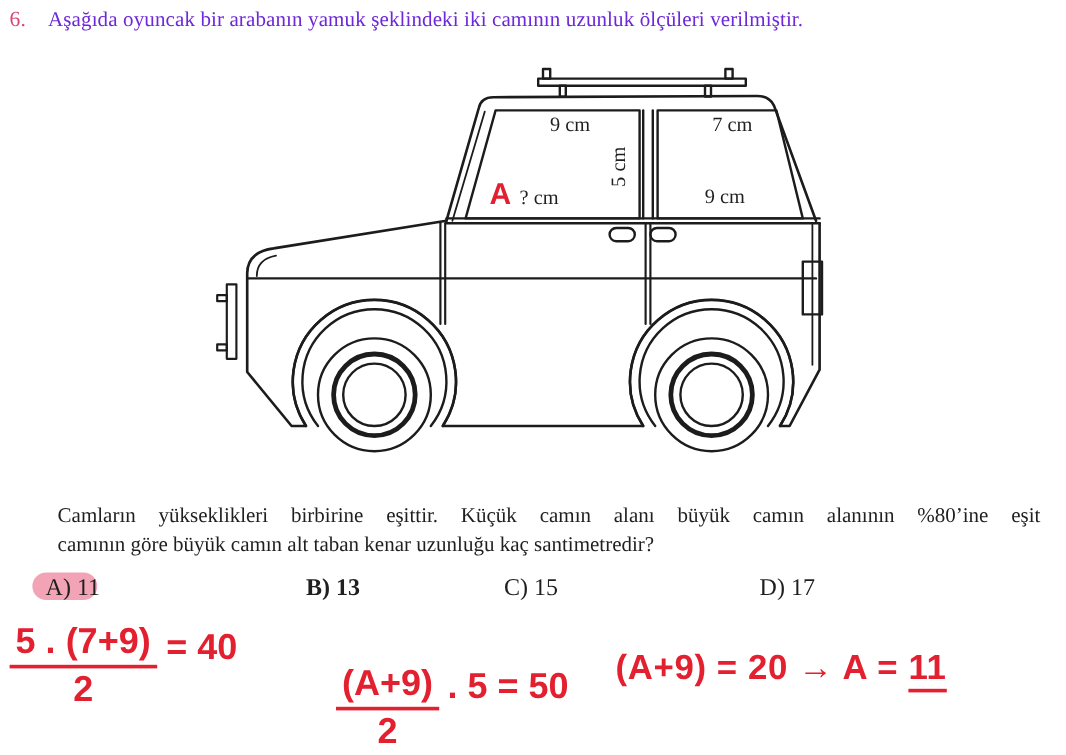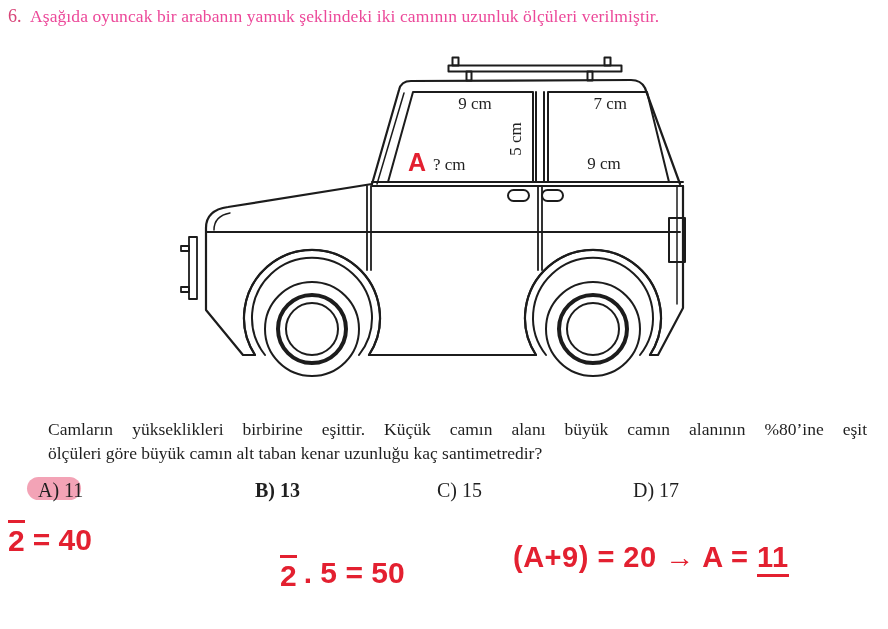--- a/index.html
+++ b/index.html
@@ -3,38 +3,38 @@
 <meta charset="utf-8">
 <style>
   html,body{margin:0;padding:0;background:#ffffff;}
   #page{
     position:relative; width:888px; height:629px; background:#ffffff;
     font-family:"Liberation Serif","DejaVu Serif",serif; color:#1f1f1f; overflow:hidden;
   }
   .abs{position:absolute;}
   
   .qnum{left:8px; top:6px; font-size:18px; color:#d84478;}
-  .intro{left:30px; top:6px; font-size:17.5px; color:#ec4899; letter-spacing:0.1px;}
+  .intro{left:40px; top:6px; font-size:17.5px; color:#6d28d9; letter-spacing:0.1px;}
   
   .dim{font-size:17px; color:#1f1f1f; white-space:nowrap;}
   .lbl-fw-top{left:452px; top:94px; width:46px; text-align:center;}
   .lbl-rw-top{left:581px; top:94px; width:46px; text-align:right;}
   .lbl-rw-bot{left:581px; top:154px; width:46px; text-align:center;}
   .lbl-h{left:494px; top:128px; width:46px; height:22px; text-align:center;
          transform:rotate(-90deg); transform-origin:center center;}
   .lbl-A{left:408px; top:148px; font-family:"Liberation Sans","DejaVu Sans",sans-serif;
          font-weight:700; font-size:25px; color:#e32030;}
   .lbl-q{left:433px; top:155px;}
   
   .qbody{left:48px; top:418px; width:819px; font-size:17.5px; line-height:23.5px;}
   .just{text-align:justify; text-align-last:justify;}
   
   .choice{top:479px; font-size:20px; white-space:nowrap;}
   .hl{left:27px; top:477px; width:54px; height:23px; background:#f3a3b6; border-radius:12px;}
-  .cA{left:38px;} .cB{left:255px;font-weight:bold;} .cC{left:437px;text-align:right;} .cD{left:633px;}
+  .cA{left:38px;} .cB{left:255px;font-weight:bold;} .cC{left:420px;text-align:right;} .cD{left:633px;}
   
   .red{color:#e32030; font-family:"Liberation Sans","DejaVu Sans",sans-serif; font-weight:700;}
   .sol{display:flex; align-items:flex-start; white-space:nowrap;}
   .sol1{left:8px; top:518px; font-size:30px;}
   .sol2{left:280px; top:553px; font-size:30px;}
   .sol3{left:513px; top:541px; font-size:29px; letter-spacing:0.5px;text-align:right;}
   .frac{display:inline-flex; flex-direction:column; align-items:center;}
   .frac .bar{height:0; border-top:3px solid #e32030; width:100%; margin:2px 0 1px 0;
              align-self:stretch; box-sizing:border-box;}
   .frac .num{padding:0 5px;}
@@ -121,39 +121,41 @@
 
   <span class="abs dim lbl-fw-top">9 cm</span>
   <span class="abs dim lbl-rw-top">7 cm</span>
   <span class="abs dim lbl-rw-bot">9 cm</span>
   <span class="abs dim lbl-h">5 cm</span>
   <span class="abs lbl-A">A</span>
   <span class="abs dim lbl-q">? cm</span>
 
   <div class="abs qbody">
     <div class="just">Camların yükseklikleri birbirine eşittir. Küçük camın alanı büyük camın alanının %80’ine eşit</div>
-    <div>ölçüleri göre büyük camın alt taban kenar uzunluğu kaç santimetredir?</div>
+    <div>camının göre büyük camın alt taban kenar uzunluğu kaç santimetredir?</div>
   </div>
 
   <div class="abs hl"></div>
   <span class="abs choice cA">A) 11</span>
   <span class="abs choice cB">B) 13</span>
   <span class="abs choice cC">C) 15</span>
   <span class="abs choice cD">D) 17</span>
 
   <div class="abs red sol sol1">
     <span class="frac">
+      <span class="num">5 . (7+9)</span>
       <span class="bar"></span>
       <span class="den">2</span>
     </span>
     <span class="rhs1">= 40</span>
   </div>
 
   <div class="abs red sol sol2">
     <span class="frac">
+      <span class="num">(A+9)</span>
       <span class="bar"></span>
       <span class="den">2</span>
     </span>
     <span class="rhs2">.  5 = 50</span>
   </div>
 
   <div class="abs red sol3">
     <span>(A+9) = 20 → A = </span><span class="ans-underline">11</span>
   </div>
 

